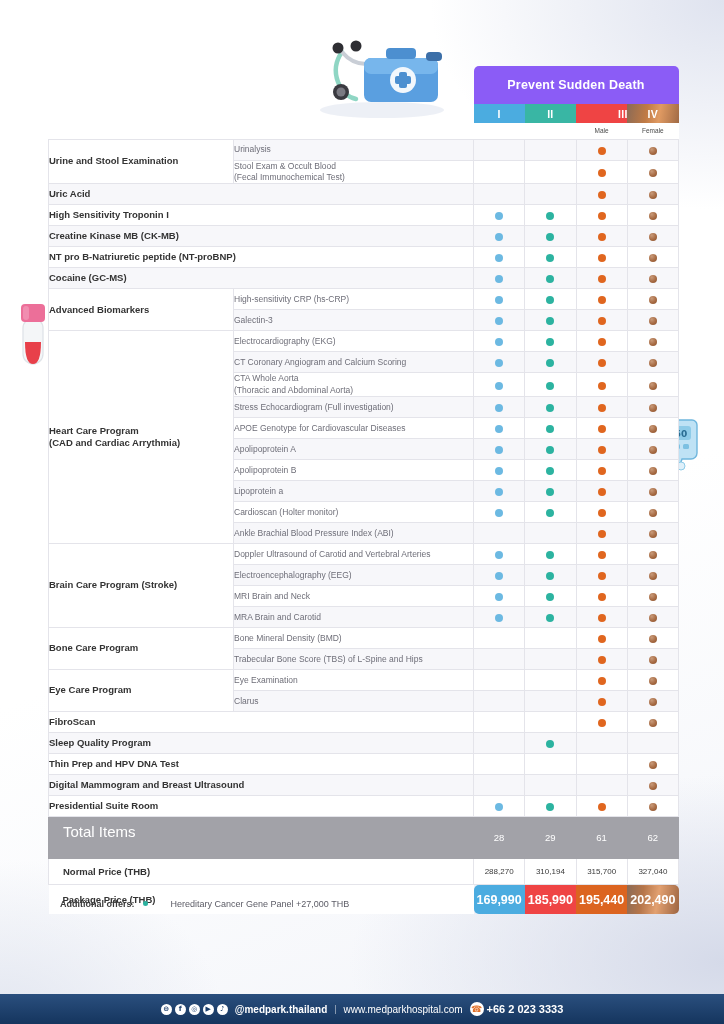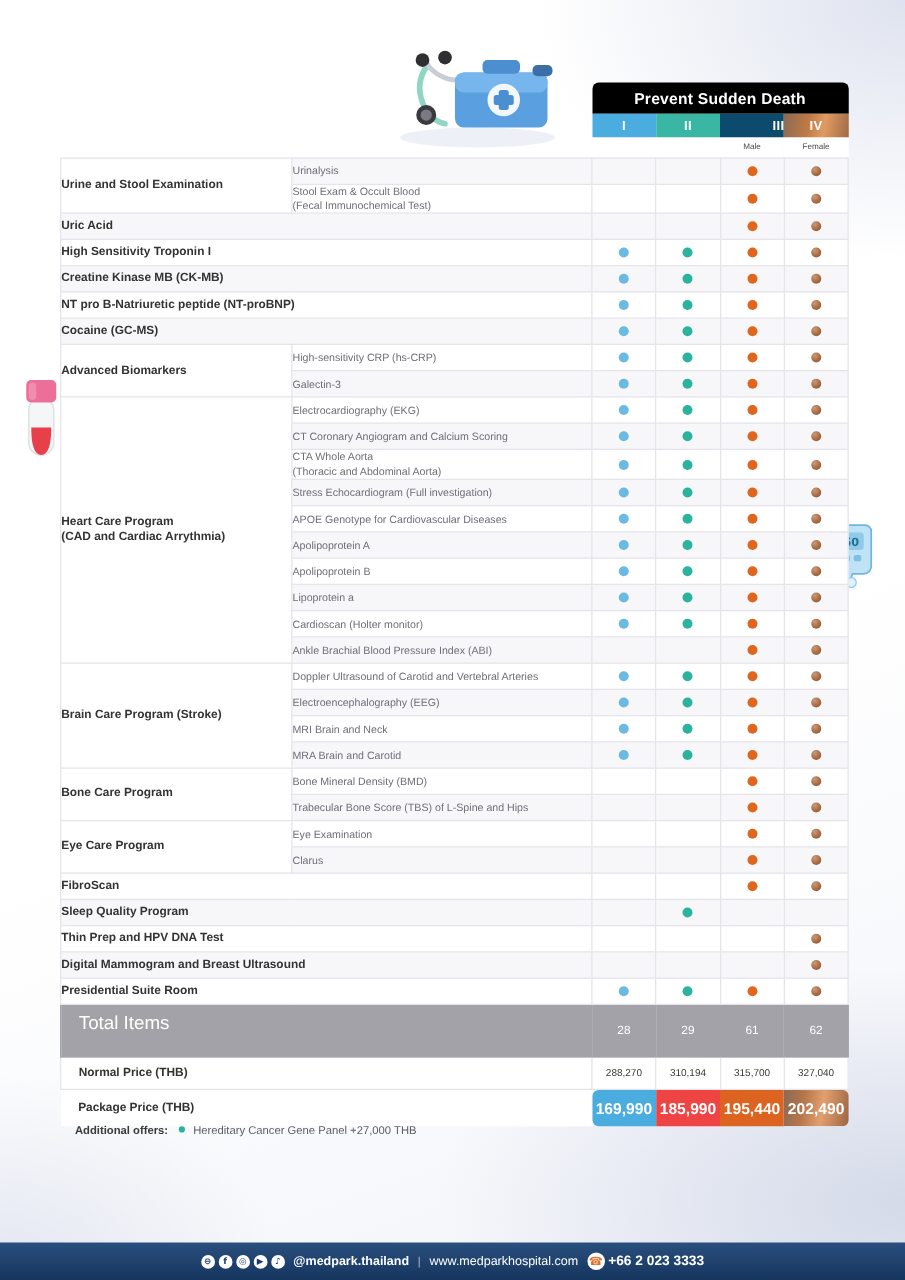--- a/index.html
+++ b/index.html
@@ -44,34 +44,34 @@
     border-collapse: collapse;
     table-layout: fixed;
   }
   .tbl td, .tbl th { border: 1px solid #e4e4ea; padding: 0; vertical-align: middle; }
 
   col.c-cat   { width: 185px; }
   col.c-item  { width: 240px; }
   col.c-p     { width: 51.25px; }
 
   .hdr-title {
-    background: #000000; color: #fff;
+    background: #8b5cf6; color: #fff;
     font-size: 12.5px; font-weight: 700; letter-spacing: .2px;
-    text-align: center; height: 25px;
+    text-align: center; height: 38px;
     border: none !important;
     border-radius: 5px 5px 0 0;
   }
   .hdr-rom {
     height: 19px; text-align: center; color: #fff;
     font-size: 10.5px; font-weight: 700; letter-spacing: .3px;
     border: none !important;
   }
   .hdr-rom.c1 { background: #4bace0; }
   .hdr-rom.c2 { background: #39b6a4; }
-  .hdr-rom.c3 { background: #0c4a6e; padding-left: 42px; }
+  .hdr-rom.c3 { background: #ef4444; padding-left: 42px; }
   .hdr-rom.c4 { background: linear-gradient(100deg, #8a6a56 0%, #c07a45 38%, #e09a62 62%, #a06a45 100%); }
   .hdr-sex {
     height: 16px; text-align: center; font-size: 6.5px;
     color: #4a4a4a; background: #fff; border: none !important;
   }
   .blank-top { border: none !important; background: transparent; }
 
   .cat {
     font-size: 9.5px; font-weight: 700; color: #333;
     padding: 7px 0 7px 14px; line-height: 1.35;
@@ -118,21 +118,21 @@
 
   .offers {
     position: absolute; left: 60px; top: 899px;
     font-size: 9px; color: #3a3a3a;
   }
   .offers b { font-weight: 700; }
   .offers .mini {
     display: inline-block; width: 5px; height: 5px; border-radius: 50%;
     background: #2cb3a0; margin: 0 4px 1px 6px;
   }
-  .offers .txt { color: #5c5c66; }
+  .offers .txt { color: #5c5c66; margin-left: 16px; }
 
   
   .tube { position: absolute; left: 14px; top: 298px; width: 40px; height: 72px; }
   .gluco { position: absolute; left: 664px; top: 418px; width: 34px; height: 56px; }
   .heart { position: absolute; left: 396px; top: 782px; width: 36px; height: 32px; }
 
   
   .footer {
     position: absolute; left: 0; bottom: 0; width: 724px; height: 30px;
     background: linear-gradient(180deg, #2a4f7e 0%, #15355e 100%);

